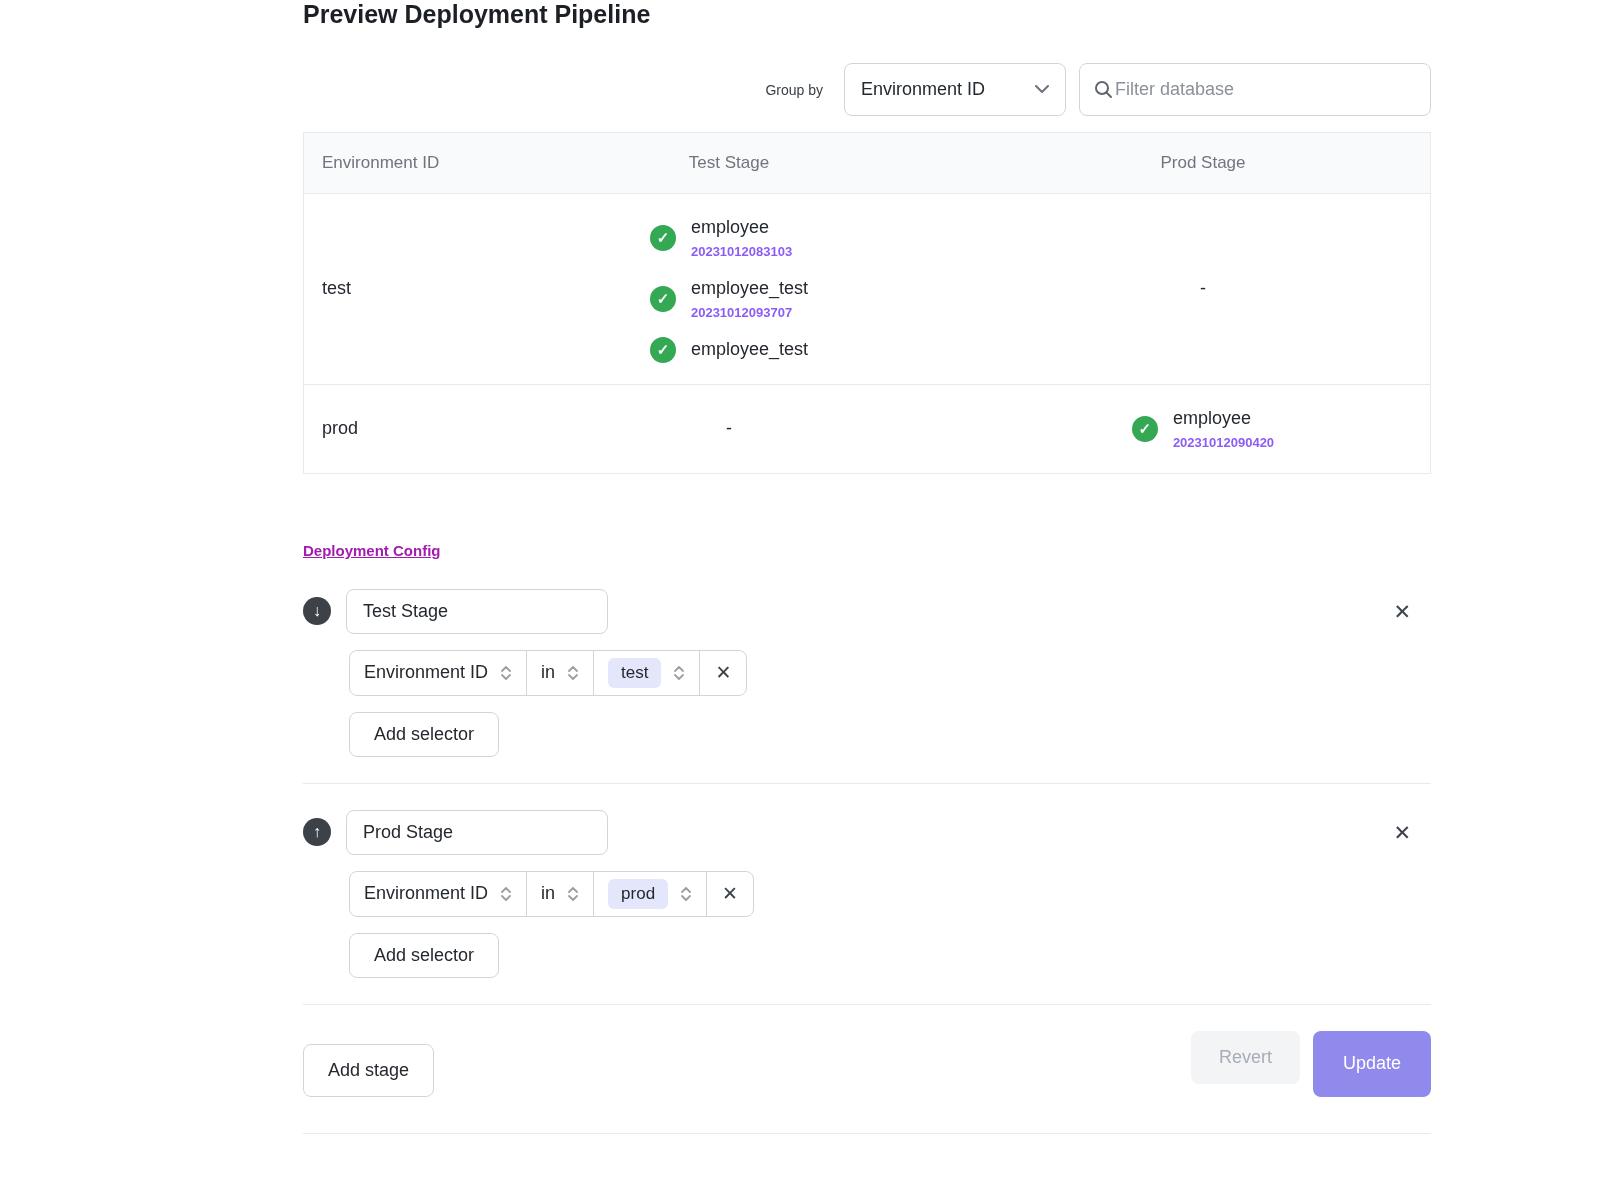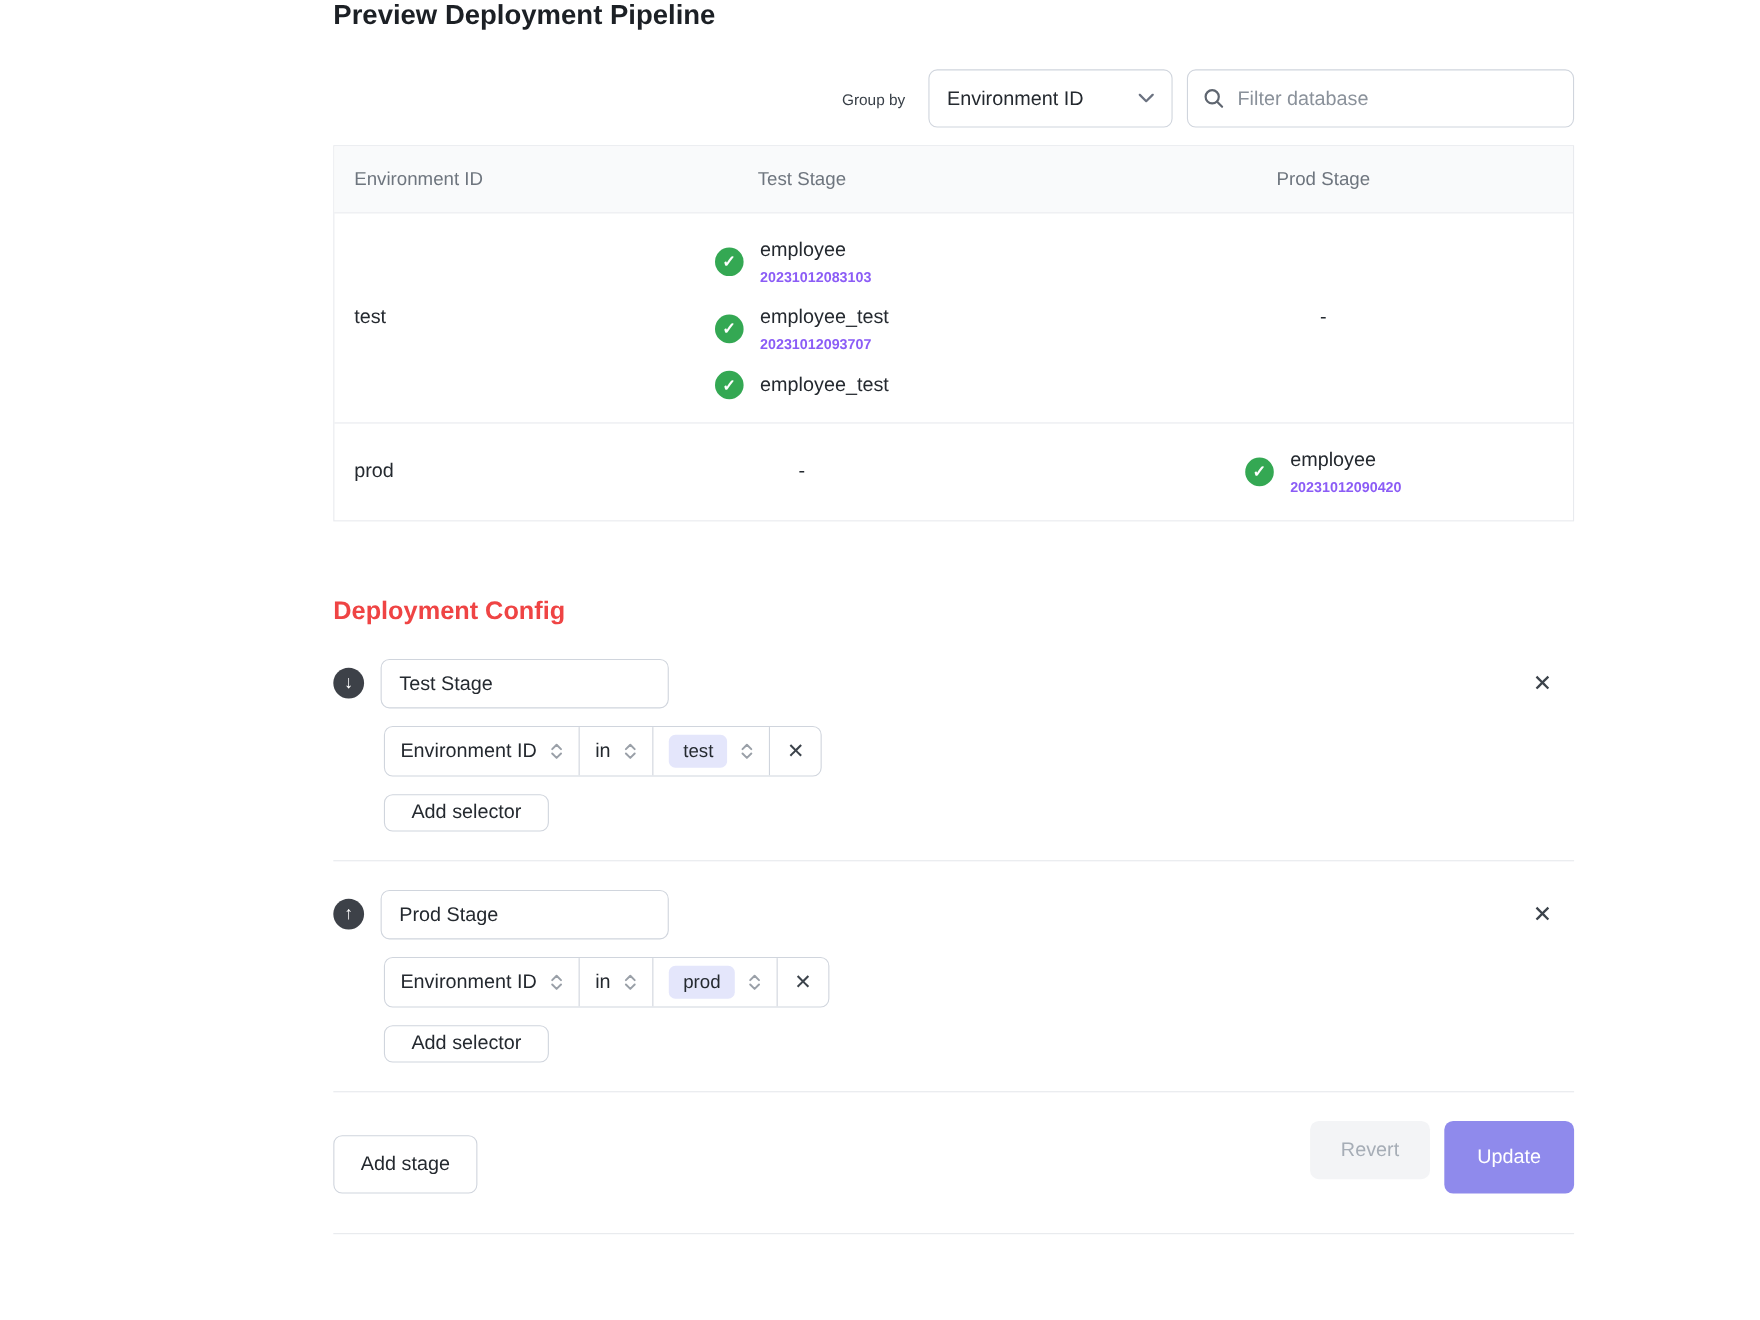--- a/index.html
+++ b/index.html
@@ -49,21 +49,20 @@
     background: #fff;
   }
   .filter-box {
     width: 352px;
     height: 53px;
     border: 1px solid #d0d5dd;
     border-radius: 8px;
     display: flex;
     align-items: center;
     padding: 0 14px;
-    gap: 10px;
     background: #fff;
   }
   .filter-box input {
     border: none;
     outline: none;
     font-size: 18px;
     flex: 1;
     font-family: "Liberation Sans", sans-serif;
     color: #24292f;
   }
@@ -117,24 +116,25 @@
     display: flex;
     align-items: center;
     justify-content: center;
     font-size: 15px;
     font-weight: 700;
   }
   .item-name { font-size: 18px; color: #24292f; line-height: 1.55; }
   .item-version { font-size: 13px; color: #8b5cf6; line-height: 1.55; font-weight: bold; }
   
   .section-title {
-    font-size: 23px;
+    font-size: 15px;
     font-weight: 700;
-    color: #ef4444;
+    color: #a21caf;
     margin: 68px 0 30px 0;
+    text-decoration: underline;
   }
   .stage-block { }
   .stage-header {
     display: flex;
     align-items: center;
     gap: 15px;
   }
   .dir-circle {
     width: 28px; height: 28px;
     flex: 0 0 28px;
@@ -200,21 +200,21 @@
     font-size: 17px;
     color: #24292f;
   }
   .sel-remove {
     font-size: 19px;
     color: #3c434b;
     padding: 0 15px;
   }
   .add-selector-btn, .add-stage-btn {
     margin: 16px 13px 0 46px;
-    height: 34px;
+    height: 45px;
     border: 1px solid #d0d5dd;
     border-radius: 8px;
     background: #fff;
     padding: 0 24px;
     font-size: 18px;
     font-family: "Liberation Sans", sans-serif;
     color: #24292f;
     cursor: pointer;
   }
   .divider {

